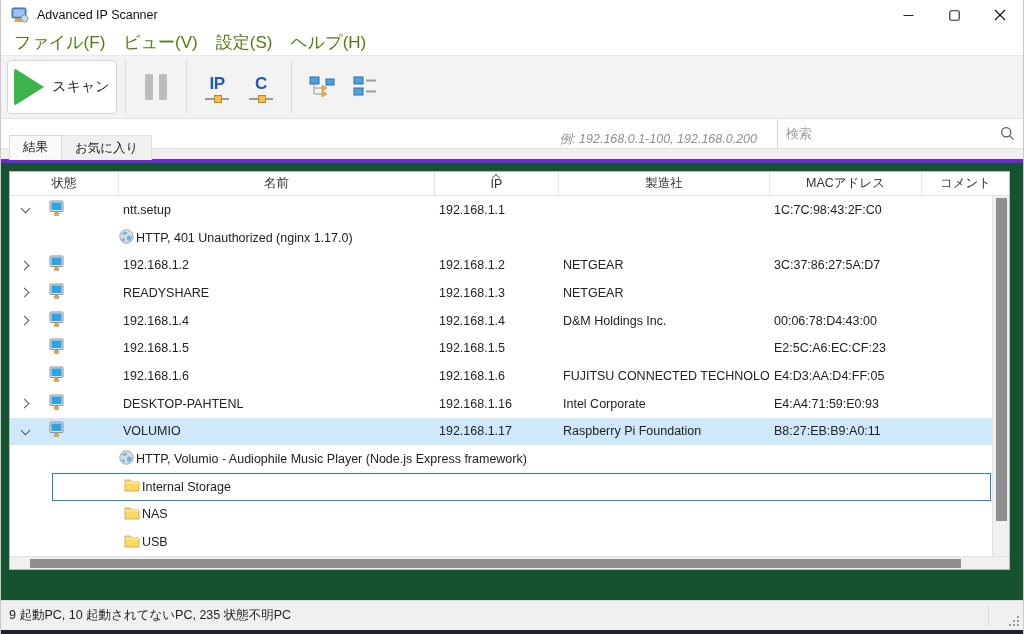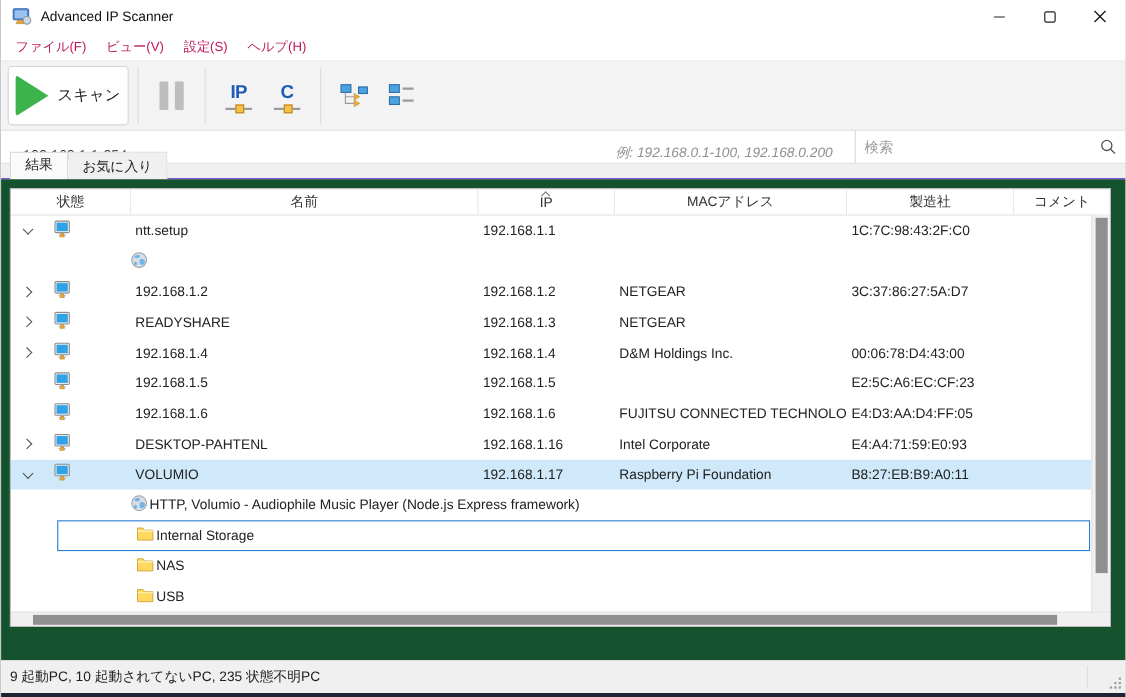--- a/index.html
+++ b/index.html
@@ -10,21 +10,21 @@
   
   .titlebar { height:30px; background:#fff; display:flex; align-items:center; flex:0 0 auto; }
   .titlebar .appicon { margin:0 8px 0 10px; width:18px; height:16px; }
   .titlebar .title { font-size:12.5px; color:#111; }
   .caption-buttons { margin-left:auto; display:flex; height:100%; }
   .cap-btn { width:46px; height:100%; display:flex; align-items:center; justify-content:center; }
   .cap-btn svg { display:block; }
 
   
   .menubar { height:25px; background:#fff; display:flex; align-items:center; padding-left:4px; flex:0 0 auto; }
-  .menu-item { padding:3px 9px; font-size:12px; color:#be185d; }
+  .menu-item { padding:3px 9px; font-size:17px; color:#4d7c0f; }
 
   
   .toolbar { height:64px; background:#f3f3f3; border-top:1px solid #e9e9e9; border-bottom:1px solid #e2e2e2; display:flex; align-items:center; padding-left:6px; flex:0 0 auto; }
   .scan-btn { width:110px; height:54px; background:#fff; border:1px solid #d5d5d5; border-radius:4px; display:flex; align-items:center; justify-content:center; gap:8px; }
   .scan-btn .play { width:0; height:0; border-left:30px solid #3cb44b; border-top:19px solid transparent; border-bottom:19px solid transparent; border-radius:4px; }
   .scan-btn .lbl { font-size:14px; color:#222; }
   .tb-sep { width:1px; height:52px; background:#dcdcdc; margin:0 8px; }
   .tb-btn { width:44px; height:52px; display:flex; align-items:center; justify-content:center; }
   .pause-icon { display:flex; gap:6px; }
   .pause-icon span { width:8px; height:26px; background:#bdbdbd; border-radius:1px; }
@@ -37,21 +37,21 @@
   .address-row { height:30px; display:flex; flex:0 0 auto; background:#fff; border-bottom:1px solid #e0e0e0; }
   .ip-range { flex:0 0 777px; display:flex; align-items:flex-end; border-right:1px solid #d9d9d9; padding:0 20px; }
   .ip-range .val { font-size:13px; color:#222; }
   .ip-range .hint { margin-left:auto; font-style:italic; color:#8f8f8f; font-size:12.5px; }
   .search-box { flex:1; display:flex; align-items:center; padding:0 8px; }
   .search-box input { flex:1; border:none; outline:none; font-size:13px; color:#7f1d1d; font-family:inherit; background:transparent; }
   .search-box input::placeholder { color:#9a9a9a; }
   .search-box svg { flex:0 0 auto; margin-left:6px; }
 
   
-  .tabstrip { height:14px; background:#f0f0f0; display:flex; align-items:flex-end; padding-left:8px; border-bottom:1px solid #6d28d9; flex:0 0 auto; }
+  .tabstrip { height:14px; background:#f0f0f0; display:flex; align-items:flex-end; padding-left:8px; border-bottom:4px solid #6d28d9; flex:0 0 auto; }
   .tab { height:25px; padding:0 13px; display:flex; align-items:center; font-size:12.5px; color:#222; margin-bottom:-1px; }
   .tab.active { background:#fafafa; border:1px solid #d9d9d9; border-bottom:1px solid #fafafa; }
   .tab.inactive { background:#f0f0f0; border:1px solid #e3e3e3; border-left:none; border-bottom:none; }
 
   
   .content { flex:1; background:#14532d; padding:8px 7px 0 8px; position:relative; }
   .table-panel { width:1001px; height:399px; border:1px solid #b9b9b9; background:#fff; display:flex; flex-direction:column; }
   .grid-cols { display:grid; grid-template-columns:109px 316px 124px 211px 152px 1fr; }
   .thead { height:24px; border-bottom:1px solid #e3e3e3; flex:0 0 auto; }
   .th { display:flex; align-items:center; justify-content:center; font-size:12.5px; color:#333; border-right:1px solid #e6e6e6; position:relative; }
@@ -201,22 +201,22 @@
 
   <div class="content">
     <div class="table-panel">
       <div class="thead grid-cols">
         <div class="th">状態</div>
         <div class="th">名前</div>
         <div class="th">
             <span class="sort-asc"></span>
             <span>IP</span>
           </div>
+        <div class="th">製造社</div>
         <div class="th">MACアドレス</div>
-        <div class="th">製造社</div>
         <div class="th">コメント</div>
       </div>
       <div class="tbody-wrap">
         <div class="tbody">
             <div class="row grid-cols device-row">
     <div class="cell status">
       <span class="expander-box expanded">
                   <span class="chev"></span>
                 </span>
       <span class="dev-icon"><svg width="17" height="17" viewBox="0 0 17 17">
@@ -235,20 +235,21 @@
   </div>
             <div class="row grid-cols service-row">
     <div class="cell status"></div>
     <div class="span-rest">
       <span class="svc-icon"><svg width="15" height="15" viewBox="0 0 16 16">
     <circle cx="8" cy="8" r="7.2" fill="#d7dde2" stroke="#9aa6ad" stroke-width="1"></circle>
     <path d="M3 5 q2 -2.5 4.5 -2 q2 .5 1 2 q-1 1.5 -3 1 q-2.5 -.3 -2.5 -1 z" fill="#6fb3e8"></path>
     <path d="M9.5 7 q3 -.5 4 1.5 q.8 2 -1 3.5 q-2 1.5 -3.5 0 q-1.2 -1.5 -.5 -3 q.4 -1.6 1 -2 z" fill="#6fb3e8"></path>
     <path d="M4 9.5 q1.5 0 2 1.5 q.4 1.5 -1 2 q-1.5.3 -2 -1 q-.5 -1.8 1 -2.5 z" fill="#6fb3e8"></path>
   </svg></span>
+      <span>HTTP, 401 Unauthorized (nginx 1.17.0)</span>
     </div>
   </div>
             <div class="row grid-cols device-row">
     <div class="cell status">
       <span class="expander-box collapsed">
                   <span class="chev"></span>
                 </span>
       <span class="dev-icon"><svg width="17" height="17" viewBox="0 0 17 17">
     <rect x="2" y="1" width="13" height="10.5" rx="1" fill="#ececec" stroke="#8d8d8d" stroke-width="1"></rect>
     <rect x="3.4" y="2.4" width="10.2" height="7.7" fill="#2fa3e8"></rect>

